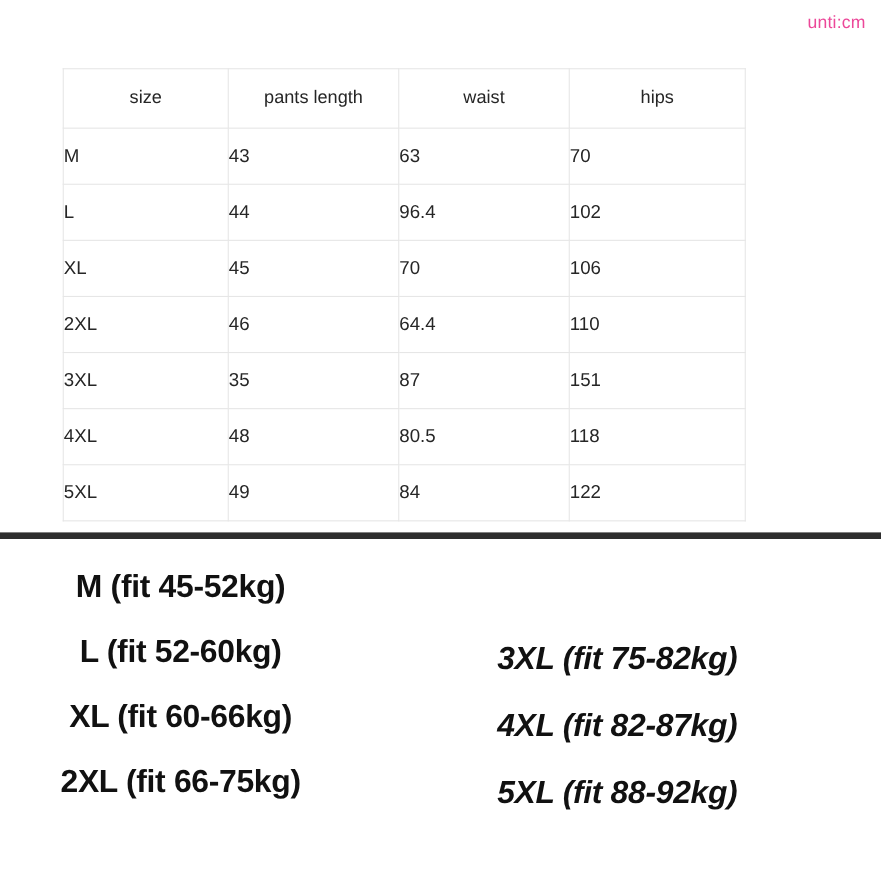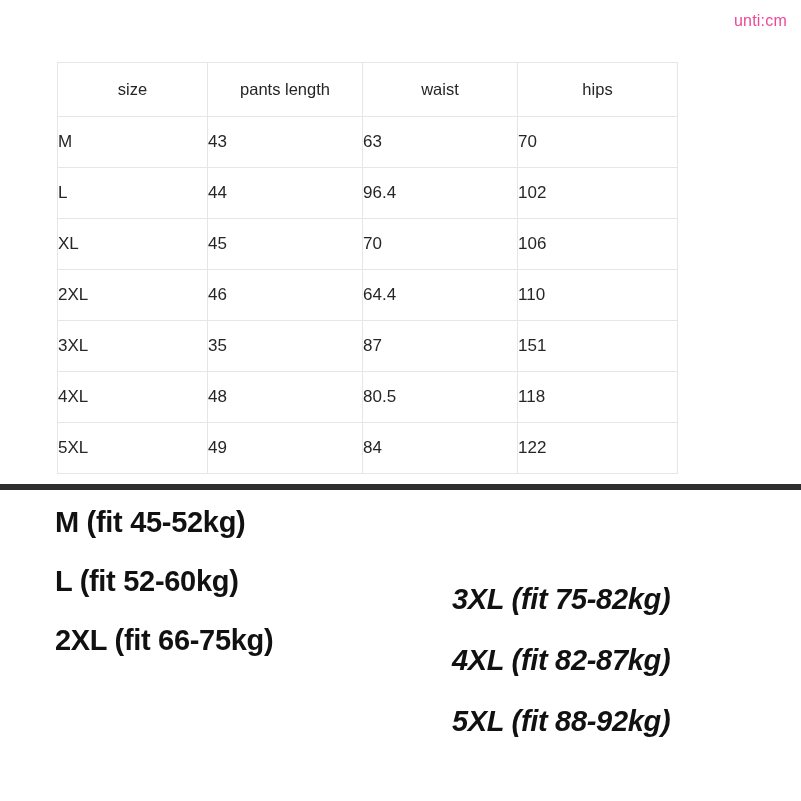--- a/index.html
+++ b/index.html
@@ -85,21 +85,22 @@
   .fit-col {
     position: absolute;
     font-size: 29px;
     font-weight: bold;
     color: #111111;
     letter-spacing: -0.3px;
     line-height: 1;
   }
   .fit-col.left {
     left: 55px;
-    top: 8px;
+    top: 20px;
+    text-align: center;
   }
   .fit-col.right {
     left: 452px;
     top: 85px;
   }
   .fit-line {
     margin-bottom: 30px;
     white-space: nowrap;
   }
   .fit-col.right .fit-line {
@@ -176,20 +177,21 @@
       </tbody>
     </table>
   </div>
 
   <div class="divider"></div>
 
   <div class="fit-guide">
     <div class="fit-col left">
       <div class="fit-line">M (fit 45-52kg)</div>
       <div class="fit-line">L (fit 52-60kg)</div>
+      <div class="fit-line">XL (fit 60-66kg)</div>
       <div class="fit-line">2XL (fit 66-75kg)</div>
     </div>
     <div class="fit-col right">
       <div class="fit-line">3XL (fit 75-82kg)</div>
       <div class="fit-line">4XL  (fit 82-87kg)</div>
       <div class="fit-line">5XL (fit 88-92kg)</div>
     </div>
   </div>
 
 </div>

